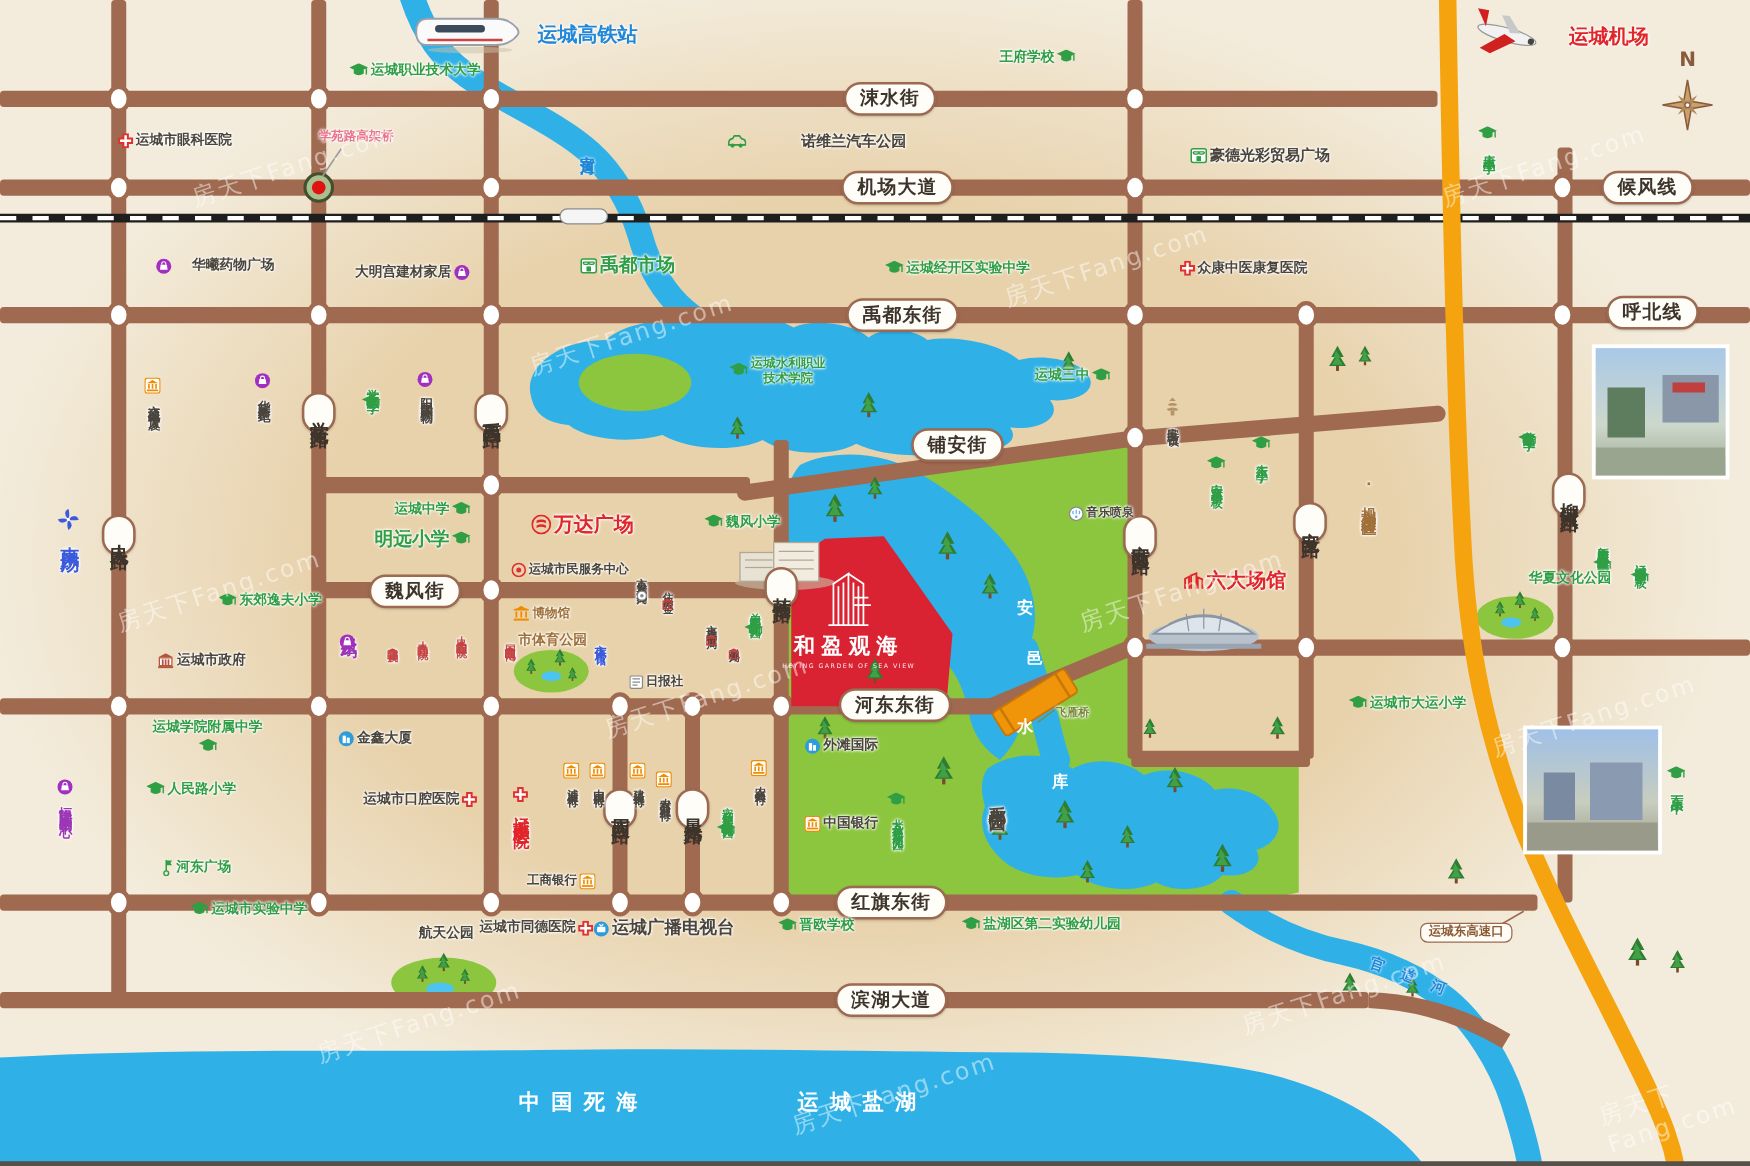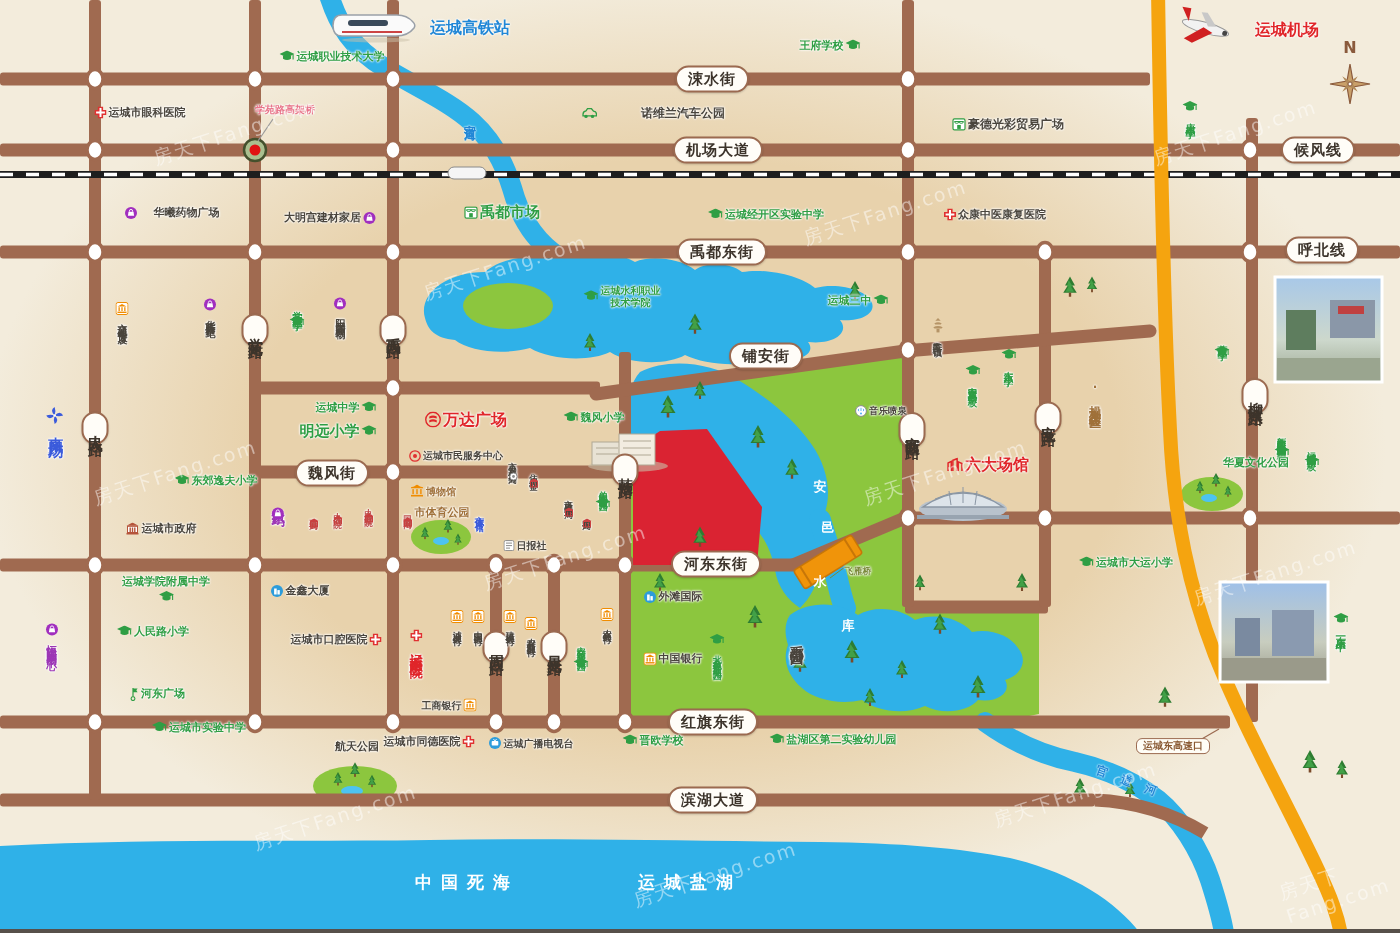--- a/index.html
+++ b/index.html
@@ -407,20 +407,31 @@
     <g>
       <rect x="1220" y="582" width="108" height="100" fill="url(#phg2)" stroke="#fff" stroke-width="3"></rect>
       <rect x="1235" y="618" width="25" height="38" fill="#7a8aa0"></rect>
       <rect x="1272" y="610" width="42" height="46" fill="#8a9ab0"></rect>
       <rect x="1222" y="658" width="104" height="22" fill="#9a9a8a"></rect>
     </g>
 
     <rect x="0" y="929" width="1400" height="4" fill="#57504a"></rect>
   </svg>
 
+  <div id="project">
+    <svg width="42" height="50" viewBox="0 0 42 50" fill="none" stroke="#fff" stroke-width="1.4">
+      <path d="M9,48 V15 L21,7 V48"></path>
+        <path d="M21,7 L33,15 V48"></path>
+      <path d="M13,48 V17 M17,48 V14 M25,48 V14 M29,48 V17"></path>
+      <path d="M5,48 h32"></path>
+        <path d="M25,26 h12 M25,32 h14"></path>
+    </svg>
+    <div class="pname">和盈观海</div>
+    <div class="psub">HEYING GARDEN OF SEA VIEW</div>
+  </div>
 
   <div id="compassN">N</div>
 
   <div id="labels">
       <div class="poi c-blue" style="left: 470px; top: 28px; font-size: 16px; font-weight: bold;">
         <span class="pt">运城高铁站</span>
       </div>
       <div class="poi c-green" style="left: 332px; top: 57px; font-size: 11px;">
         <span class="ic">
           <svg width="15" height="13" viewBox="0 0 15 13">
@@ -987,29 +998,29 @@
       <div class="poi c-green vert" style="left: 717px; top: 650px; font-size: 9px;">
         <span class="ic">
           <svg width="15" height="13" viewBox="0 0 15 13">
             <polygon points="7.5,0 15,3.5 7.5,7 0,3.5" fill="#2f9e44"></polygon>
             <path d="M3.5,5.2 v3 q4,2.8 8,0 v-3 z" fill="#2f9e44"></path>
             <line x1="13.6" y1="4" x2="13.6" y2="9" stroke="#2f9e44" stroke-width="1.1"></line>
           </svg>
         </span>
         <span class="pt">北京金色摇篮幼儿园</span>
       </div>
-      <div class="poi c-dark" style="left: 429px; top: 742px; font-size: 11px;">
+      <div class="poi c-dark" style="left: 429px; top: 742px; font-size: 11px; align-items: flex-end;">
         <span class="pt">运城市同德医院</span>
         <span class="ic">
           <svg width="12" height="12" viewBox="0 0 12 12">
             <path d="M4.2,0.8 h3.6 v3.4 h3.4 v3.6 h-3.4 v3.4 h-3.6 v-3.4 h-3.4 v-3.6 h3.4 z" fill="#fff" stroke="#e03131" stroke-width="1.6"></path>
           </svg>
         </span>
       </div>
-      <div class="poi c-dark" style="left: 531px; top: 743px; font-size: 10px; align-items: center;">
+      <div class="poi c-dark" style="left: 531px; top: 743px; font-size: 14px; align-items: center;">
         <span class="ic">
           <svg width="13" height="13" viewBox="0 0 13 13">
             <circle cx="6.5" cy="6.5" r="6" fill="#2d9cdb"></circle>
             <rect x="3.2" y="4.6" width="6.6" height="4.4" rx="0.8" fill="#fff"></rect>
             <line x1="5" y1="2.6" x2="6.5" y2="4.4" stroke="#fff"></line>
             <line x1="8" y1="2.6" x2="6.5" y2="4.4" stroke="#fff"></line>
           </svg>
         </span>
         <span class="pt">运城广播电视台</span>
       </div>

